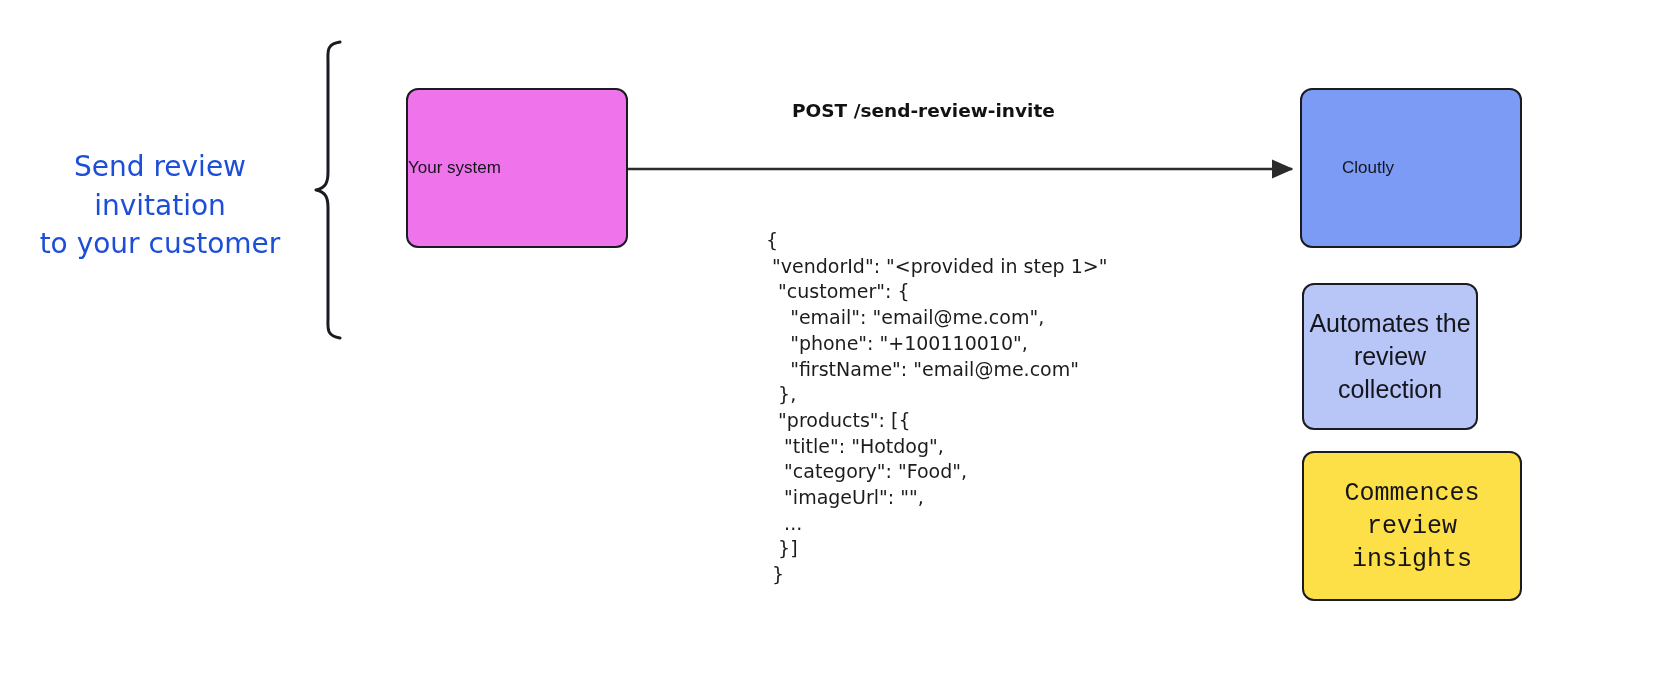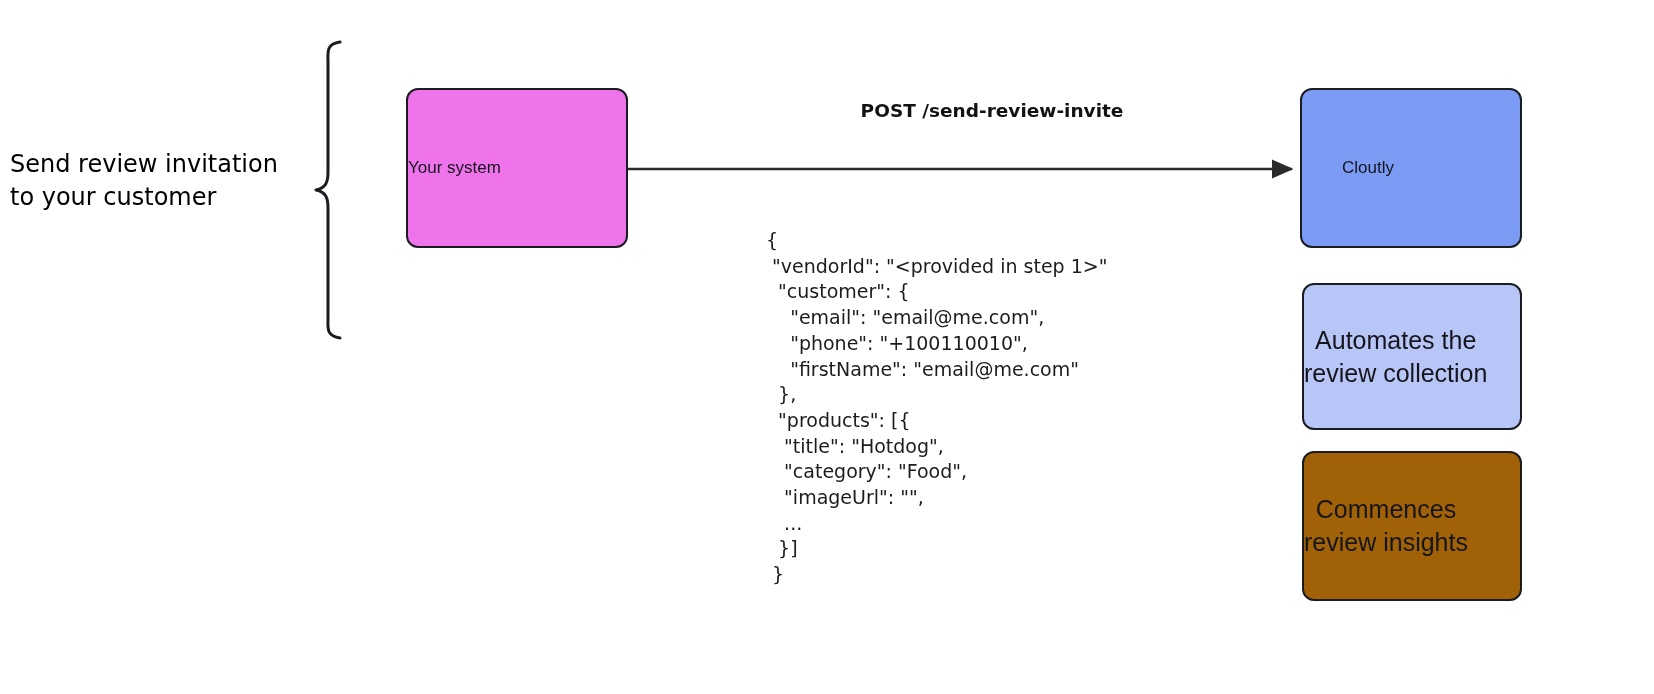--- a/index.html
+++ b/index.html
@@ -23,24 +23,24 @@
     width: 1654px;
     height: 694px;
   }
 
   
   .step-label {
     position: absolute;
     left: 10px;
     top: 148px;
     width: 300px;
-    text-align: left;
-    font-size: 24px;
+    text-align: center;
+    font-size: 28px;
     line-height: 1.38;
-    color: #000000;
+    color: #1d4ed8;
     font-family: "DejaVu Sans", sans-serif;
     font-weight: 400;
     white-space: pre-line;
   }
 
   
   .brace-wrap {
     position: absolute;
     left: 312px;
     top: 40px;
@@ -75,21 +75,21 @@
     width: 222px;
     height: 160px;
     background: #7b9bf5;
     font-size: 17px;
     padding-left: 40px;
   }
 
   .node-automates {
     left: 1302px;
     top: 283px;
-    width: 220px;
+    width: 176px;
     height: 147px;
     background: #b8c6f7;
     font-size: 25px;
     line-height: 1.32;
     white-space: pre-line;
   }
 
   .node-insights {
     left: 1302px;
     top: 451px;
@@ -100,21 +100,20 @@
     line-height: 1.32;
     white-space: pre-line;
   }
 
   
   .arrow-label {
     position: absolute;
     left: 792px;
     top: 100px;
     width: 400px;
-    text-align: center;
     font-size: 18.5px;
     font-weight: bold;
     color: #121212;
     font-family: "DejaVu Sans", sans-serif;
   }
 
   
   .payload {
     position: absolute;
     left: 766px;
@@ -158,20 +157,20 @@
 
 <div class="node node-cloutly" style="background: rgb(123, 155, 245);">
   <span>Cloutly</span>
 </div>
 
 <div class="node node-automates" style="background: rgb(184, 198, 247);">
   <span>Automates the
 review collection</span>
 </div>
 
-<div class="node node-insights" style="background: #a16207;">
+<div class="node node-insights" style="background: #fde047; font-family: Liberation Mono, monospace;">
   <span>Commences
 review insights</span>
 </div>
 
 <div class="arrow-label">POST /send-review-invite</div>
 
 <div class="payload"><span class="ln">{</span><span class="ln"> "vendorId": "&lt;provided in step 1&gt;"</span><span class="ln">  "customer": {</span><span class="ln">    "email": "email@me.com",</span><span class="ln">    "phone": "+100110010",</span><span class="ln">    "firstName": "email@me.com"</span><span class="ln">  },</span><span class="ln">  "products": [{</span><span class="ln">   "title": "Hotdog",</span><span class="ln">   "category": "Food",</span><span class="ln">   "imageUrl": "",</span><span class="ln">   ...</span><span class="ln">  }]</span><span class="ln"> }</span></div>
 
 </body></html>

